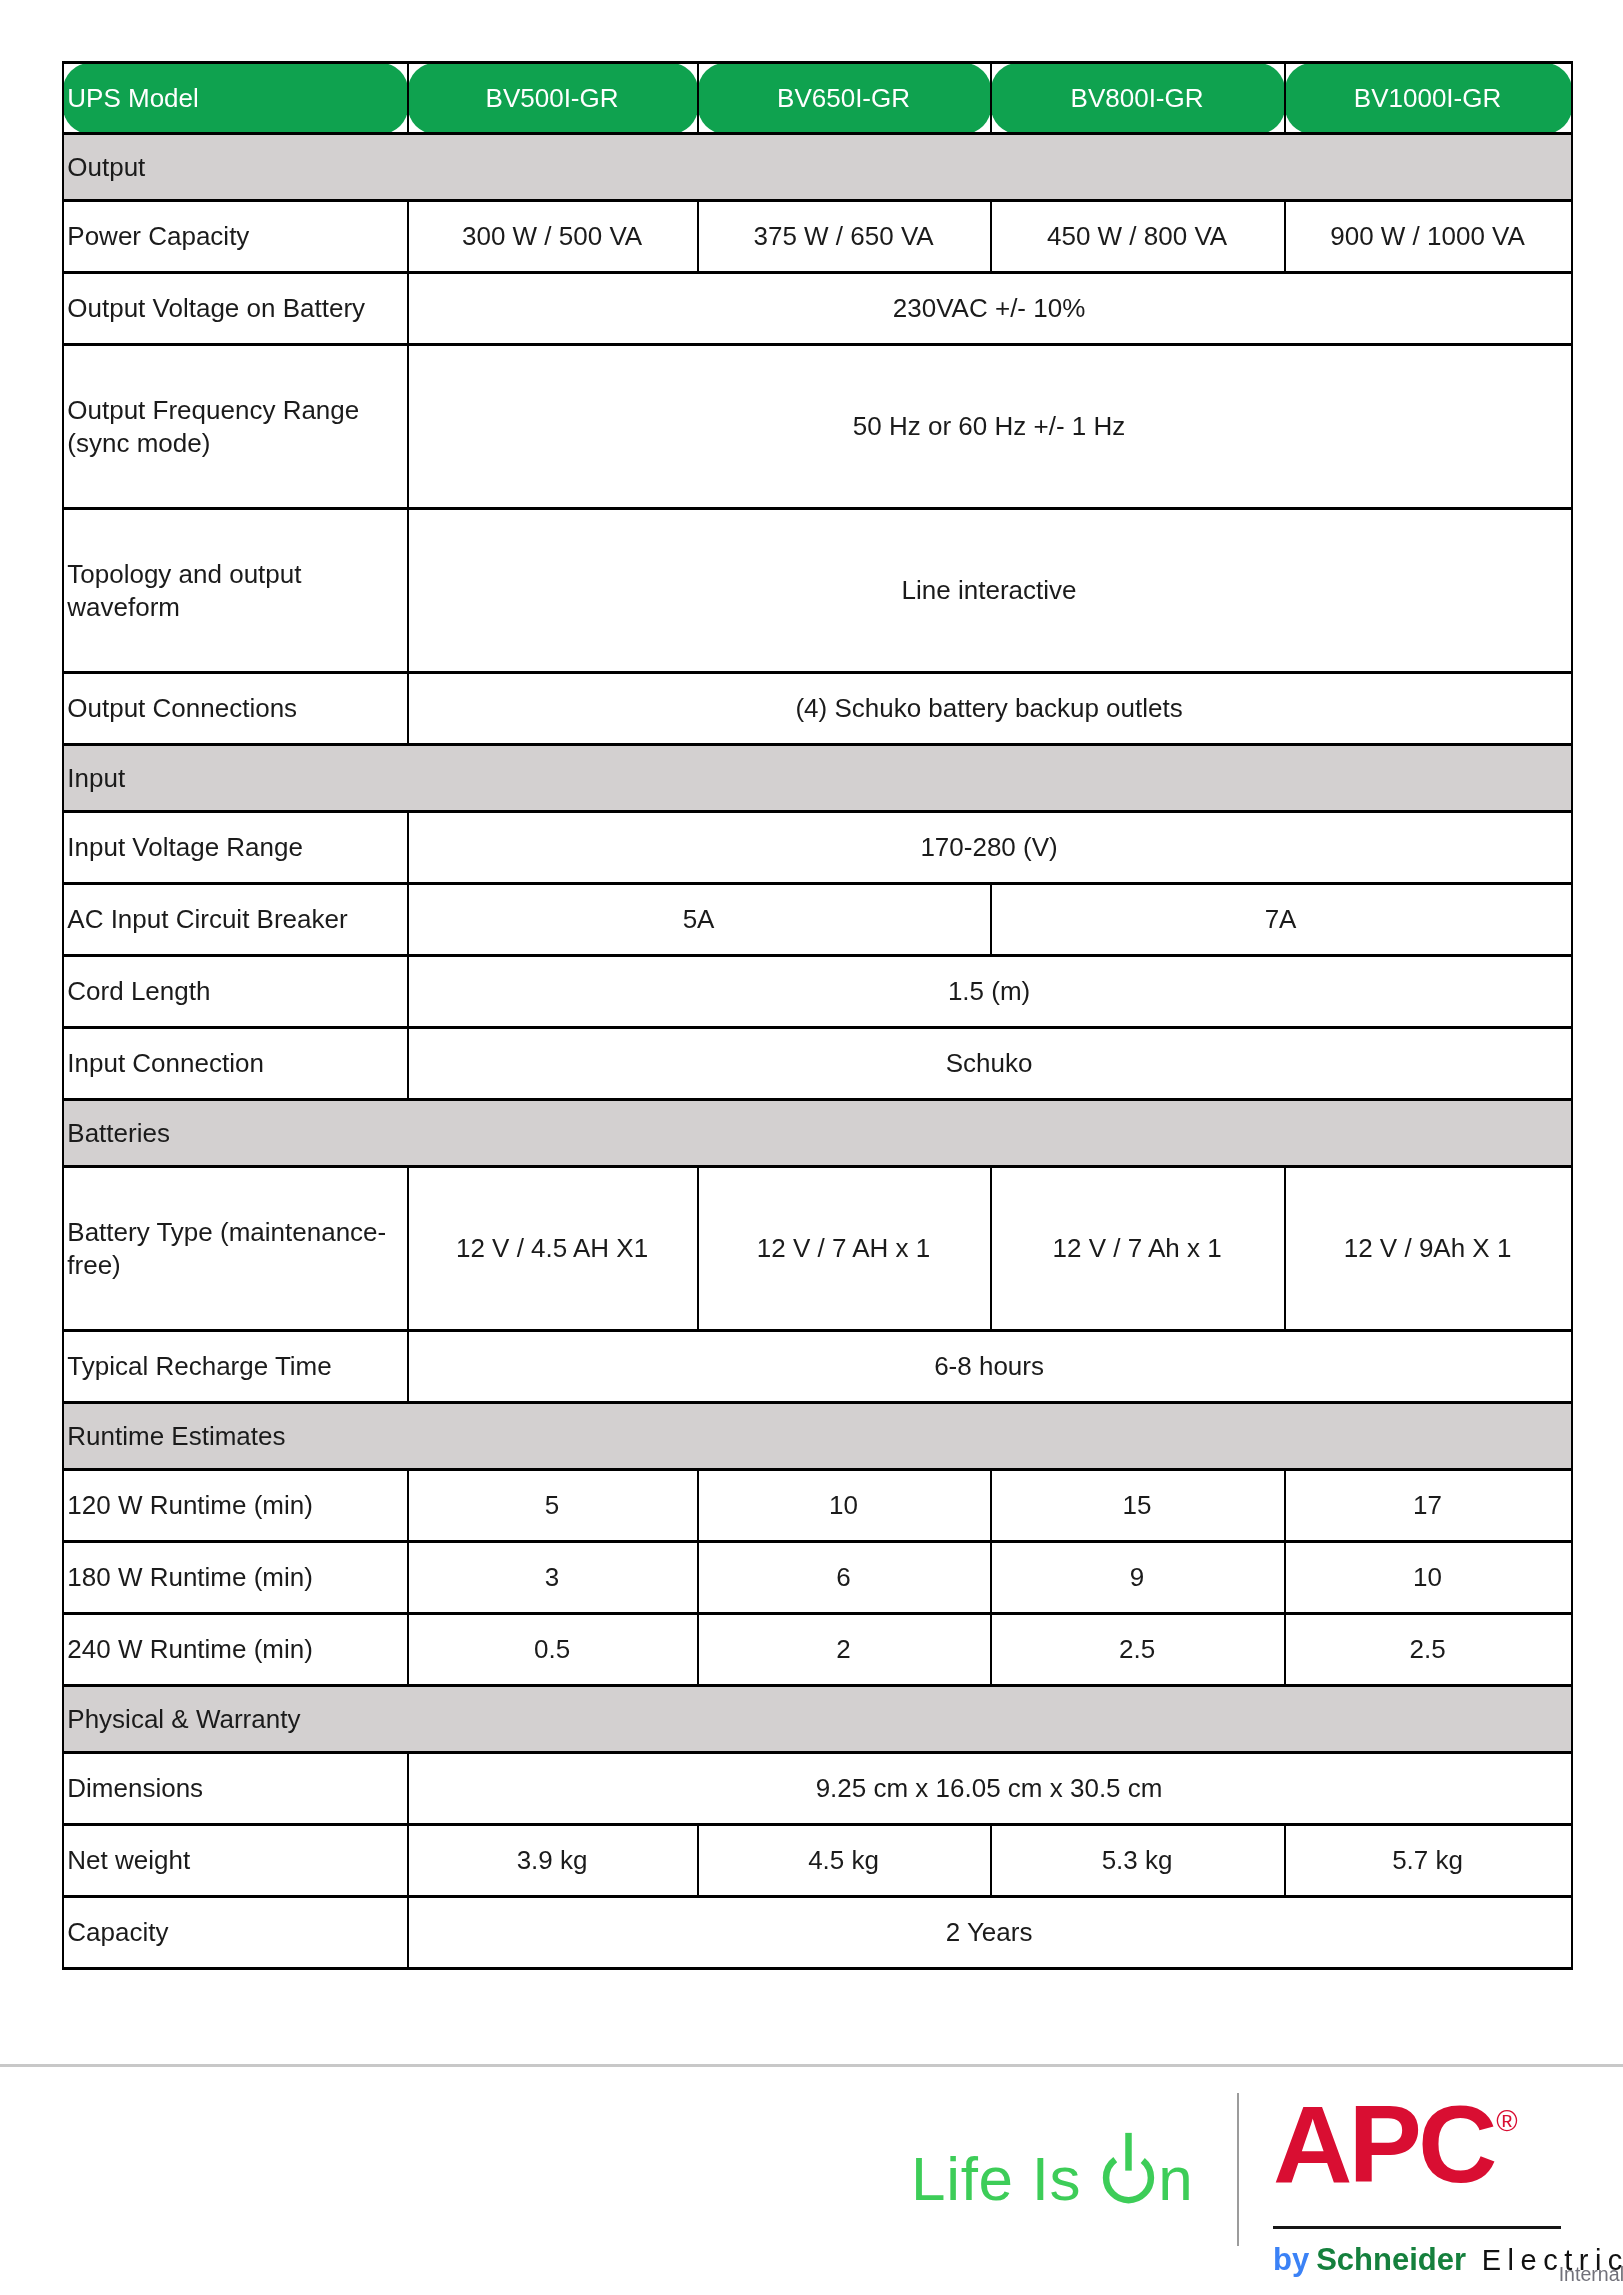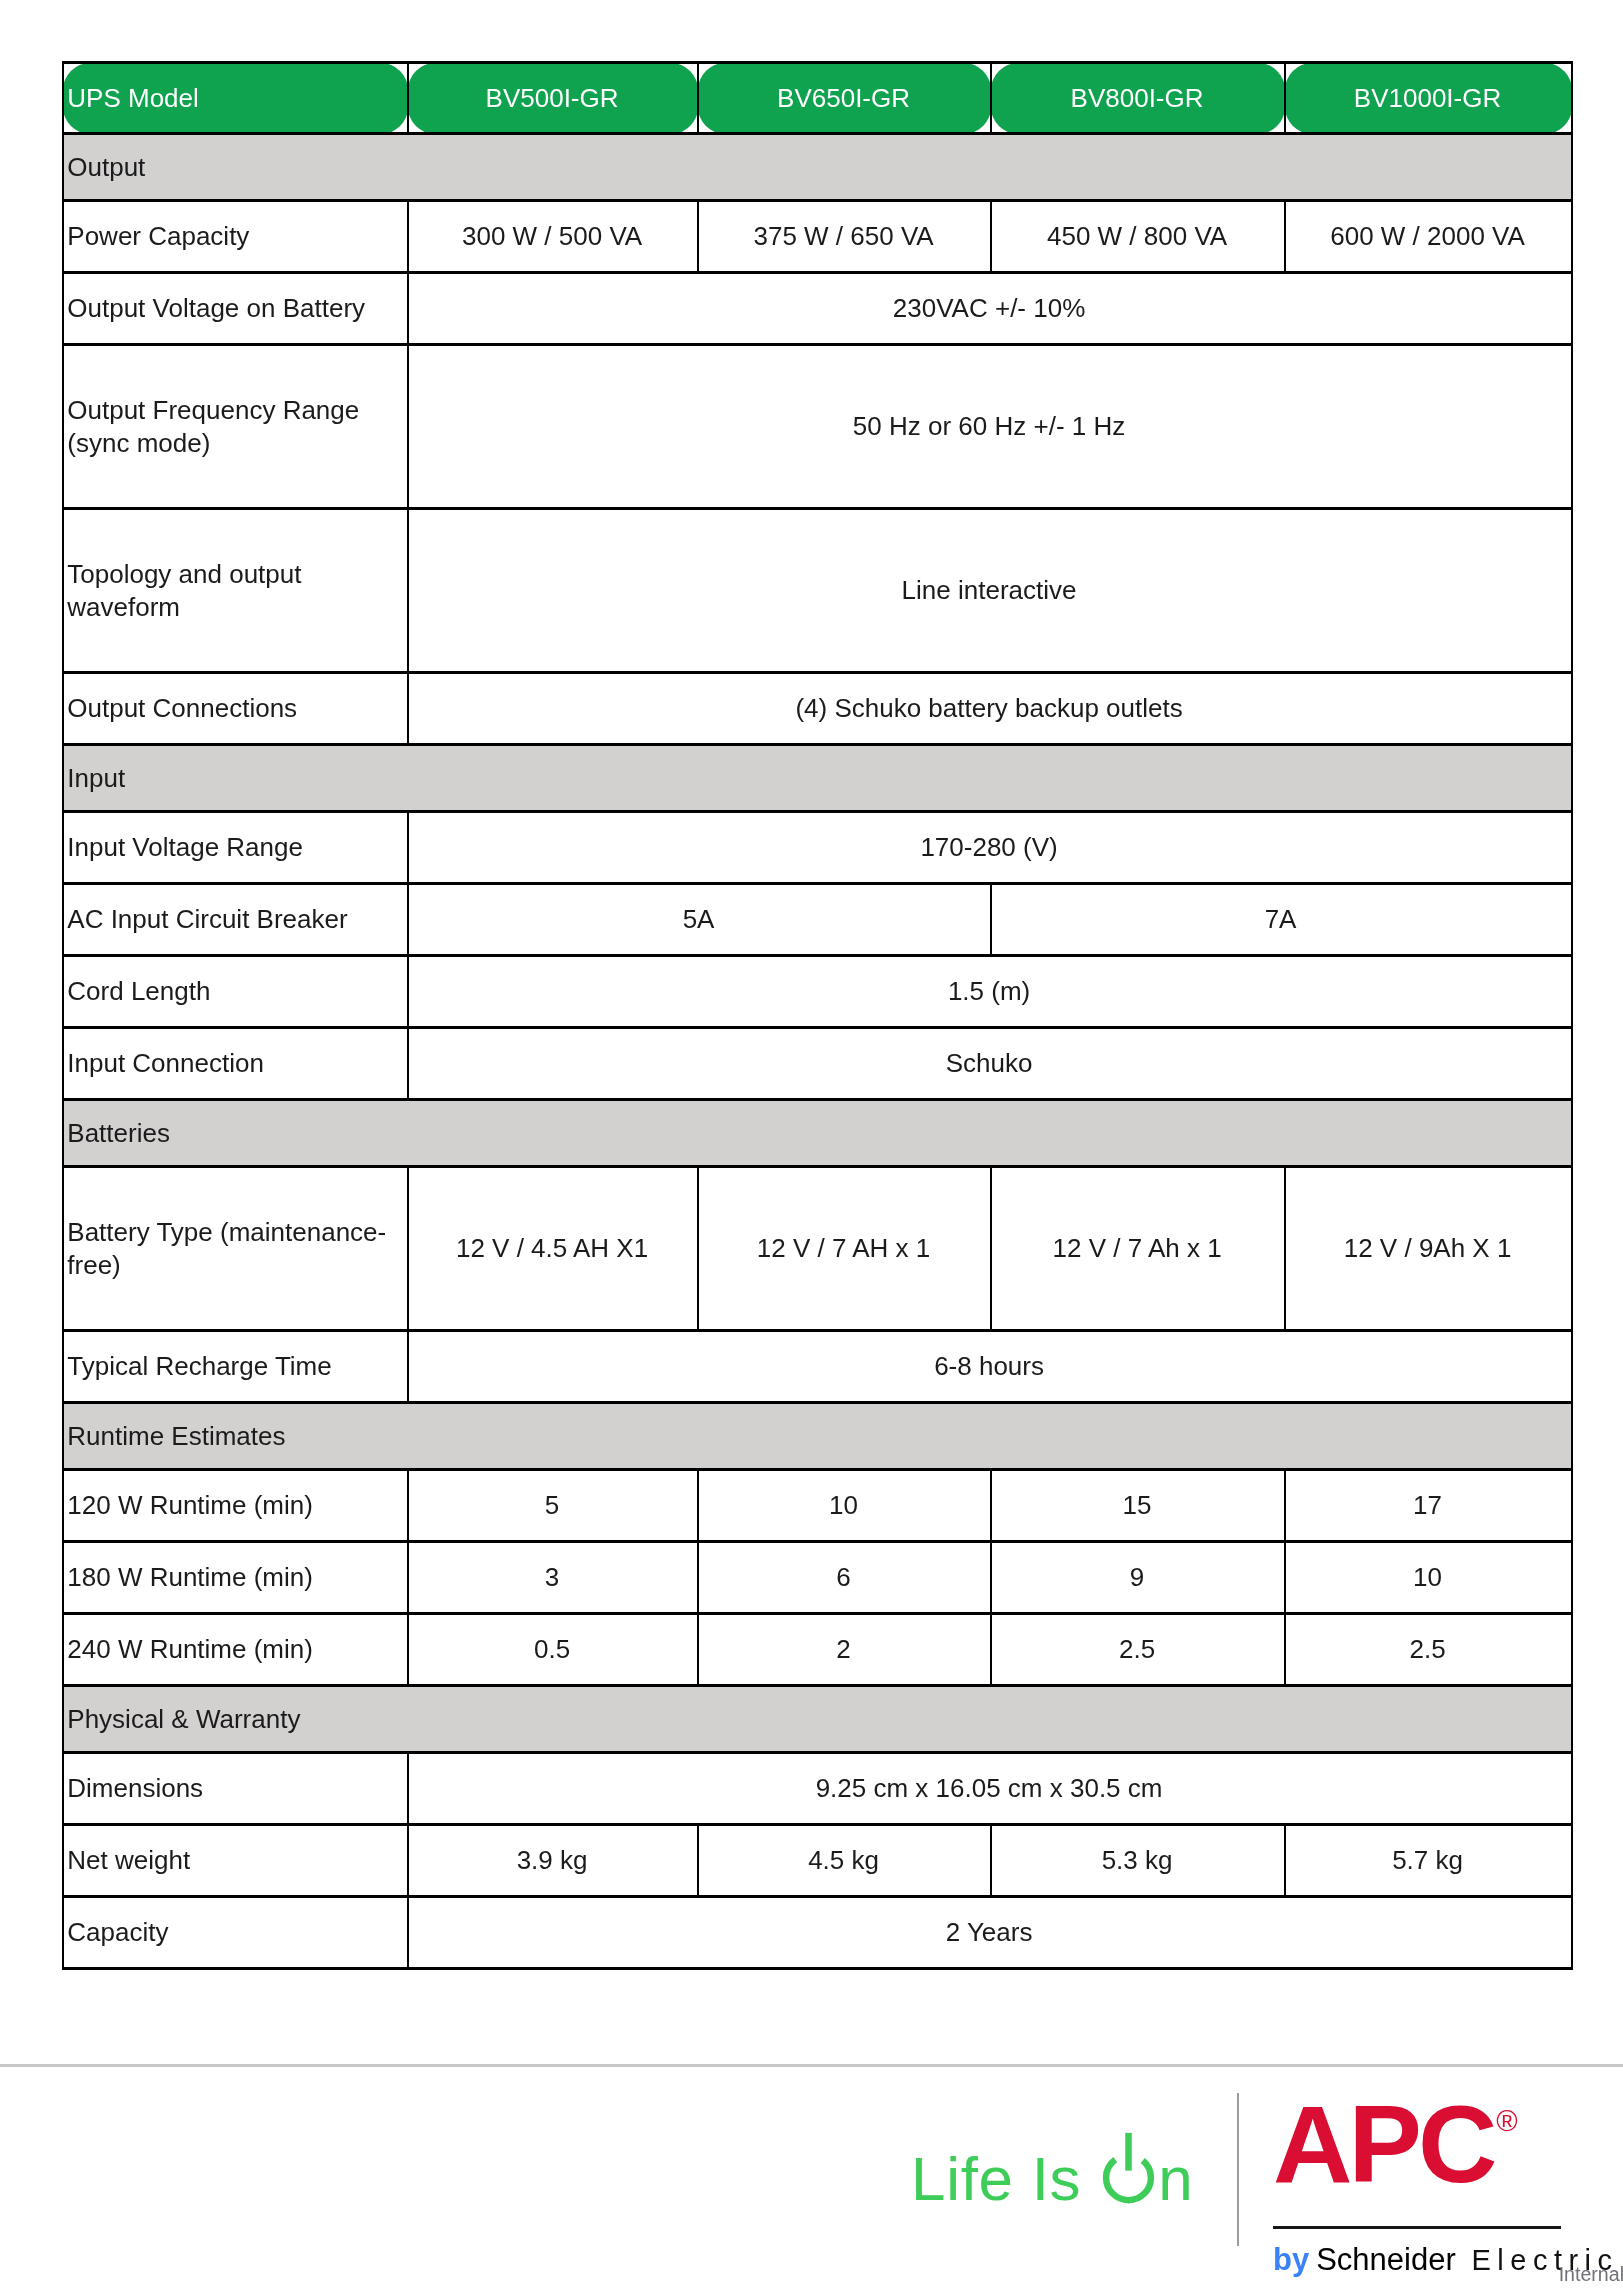--- a/index.html
+++ b/index.html
@@ -63,21 +63,21 @@
     font-size:110px;font-weight:bold;color:#D90E32;
     line-height:97px;letter-spacing:-3.9px;white-space:nowrap;
   }
   .reg{
     display:inline-block;font-size:29px;font-weight:normal;
     letter-spacing:0;transform:translateY(-51px);margin-left:2.6px;
   }
   .apc-rule{height:3.3px;background:#161616;margin-top:5.2px;width:288px;}
   .by-line{margin-top:13px;font-size:31px;white-space:nowrap;color:#111;}
   .by{color:#3b82f6;font-weight:bold;margin-right:7px;}
-  .schneider{color:#000000;font-weight:normal;margin-right:15.7px;}
+  .schneider{color:#15803d;font-weight:bold;margin-right:15.7px;}
   .electric{color:#111;font-size:29px;letter-spacing:6.5px;font-weight:normal;}
   #classification{
     position:absolute;left:0;top:2263px;width:1624px;
     text-align:right;font-size:19.6px;color:#71717A;
   }
 </style>
 </head>
 <body>
 
 <div class="page">
@@ -100,21 +100,21 @@
       </tr>
 
       <tr class="rh-band">
         <td class="band" colspan="5">Output</td>
       </tr>
       <tr class="rh-std">
         <td class="lbl">Power Capacity</td>
         <td class="val">300 W / 500 VA</td>
         <td class="val">375 W / 650 VA</td>
         <td class="val">450 W / 800 VA</td>
-        <td class="val">600 W / 2000 VA</td>
+        <td class="val">900 W / 1000 VA</td>
       </tr>
       <tr class="rh-std">
         <td class="lbl">Output Voltage on Battery</td>
         <td class="val" colspan="4">230VAC +/- 10%</td>
       </tr>
       <tr class="rh-tall">
         <td class="lbl">Output Frequency Range (sync mode)</td>
         <td class="val" colspan="4">50 Hz or 60 Hz +/- 1 Hz</td>
       </tr>
       <tr class="rh-tall">

